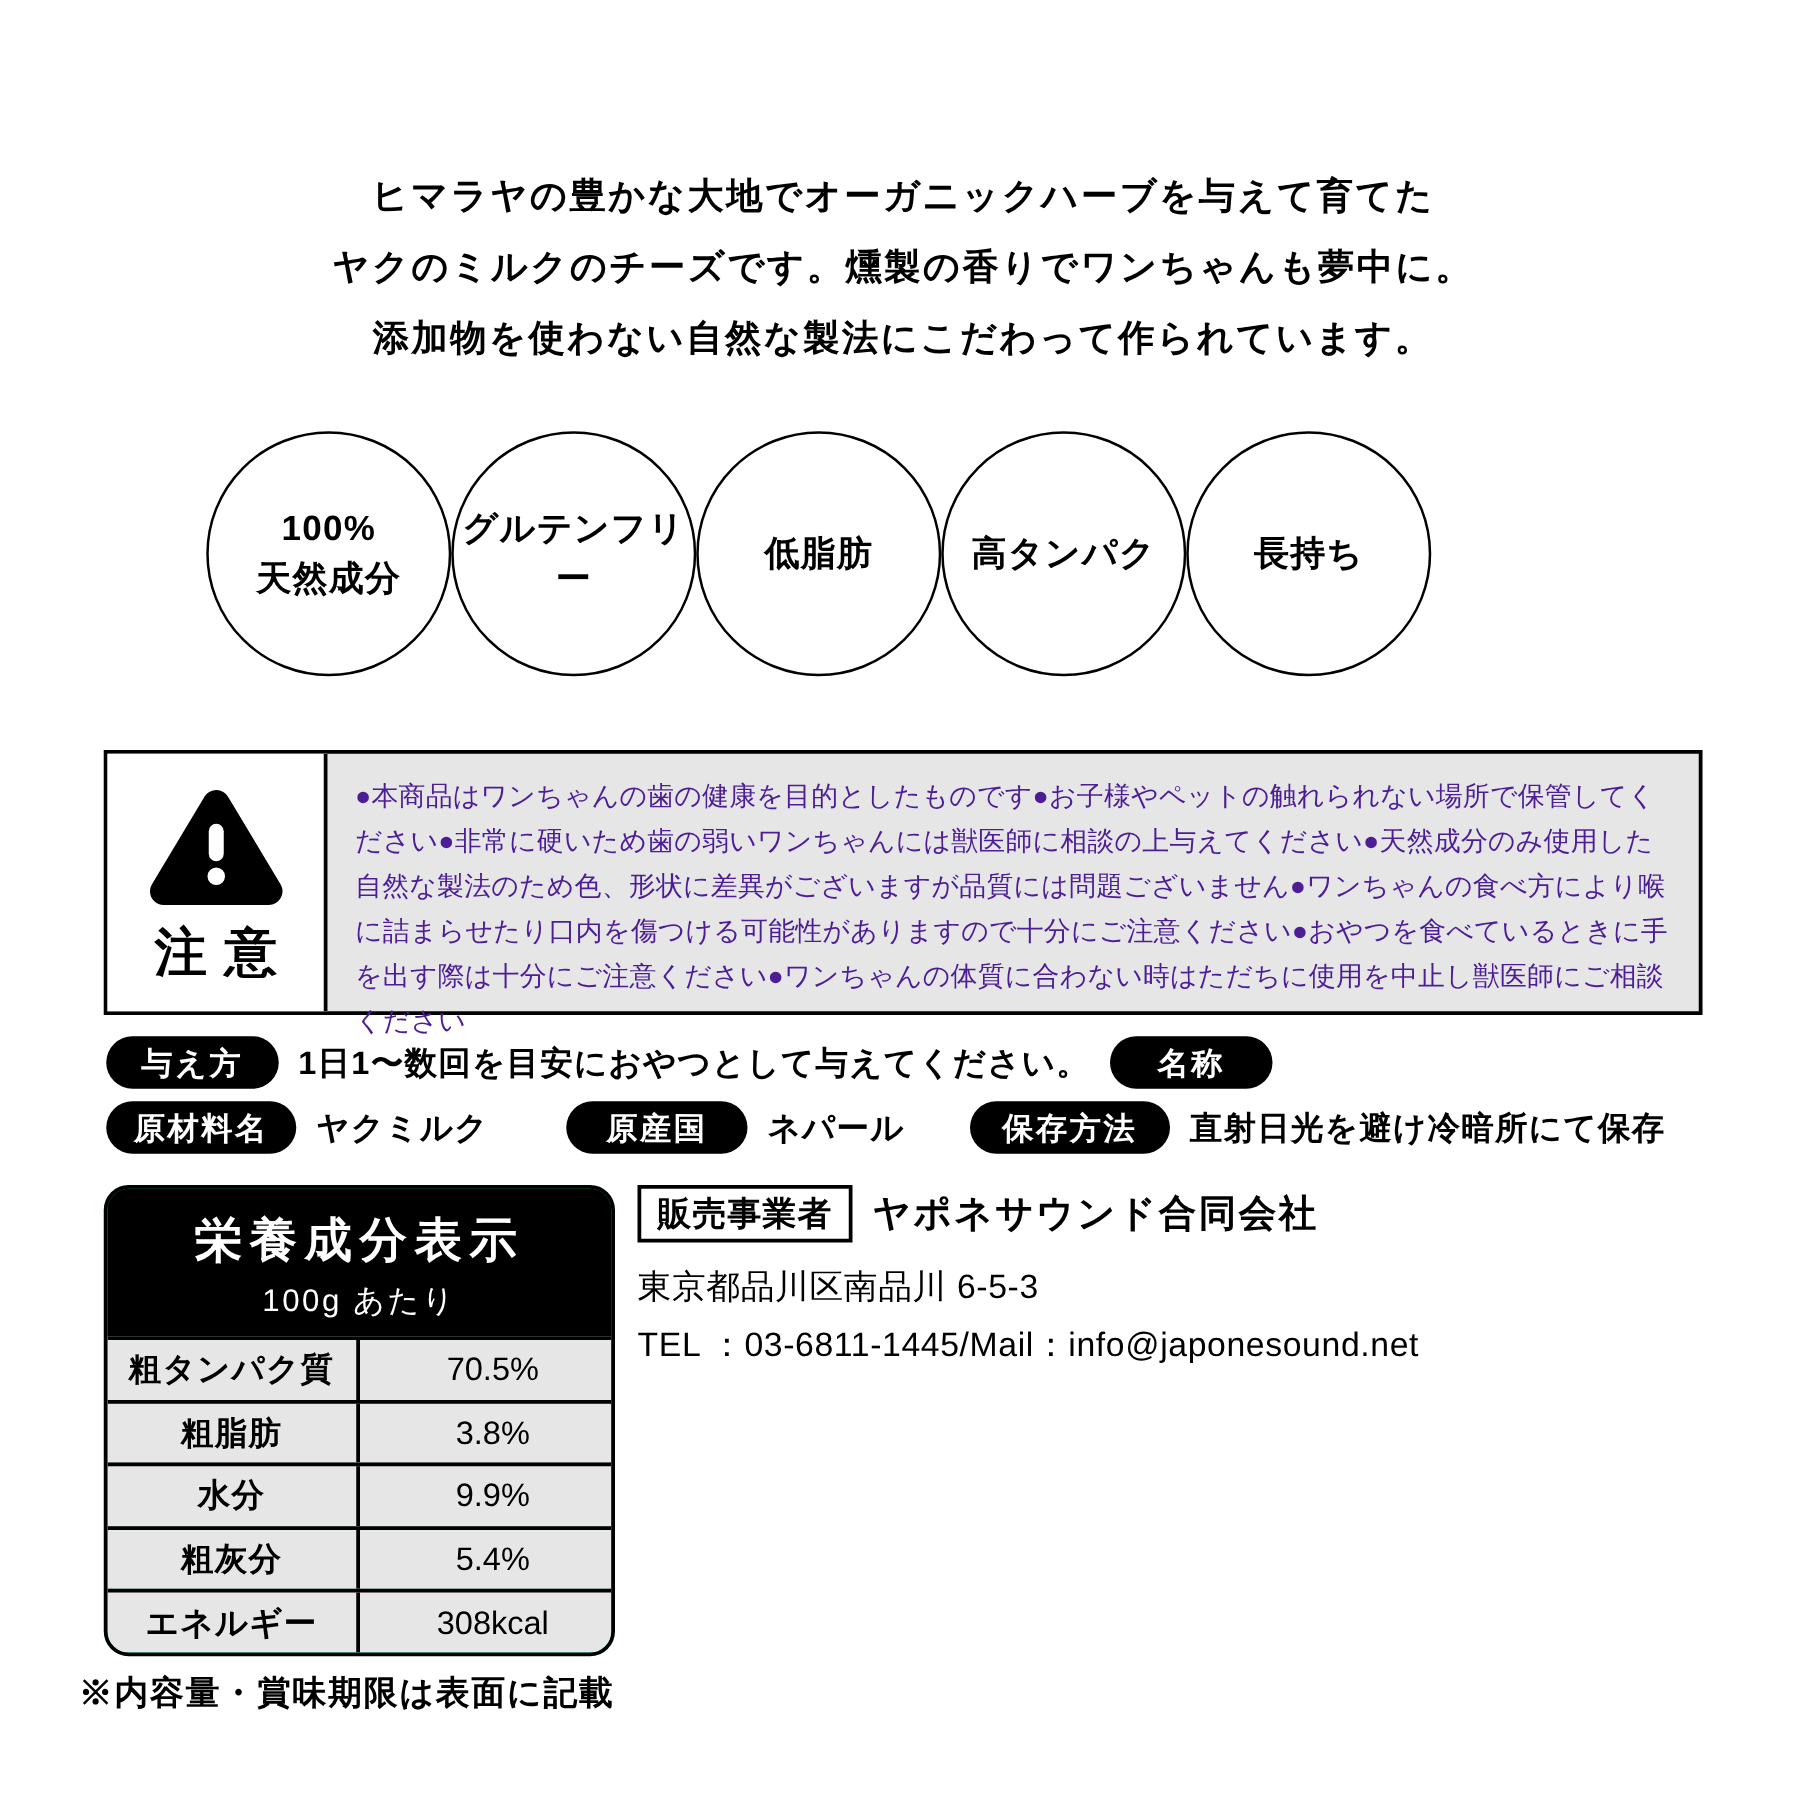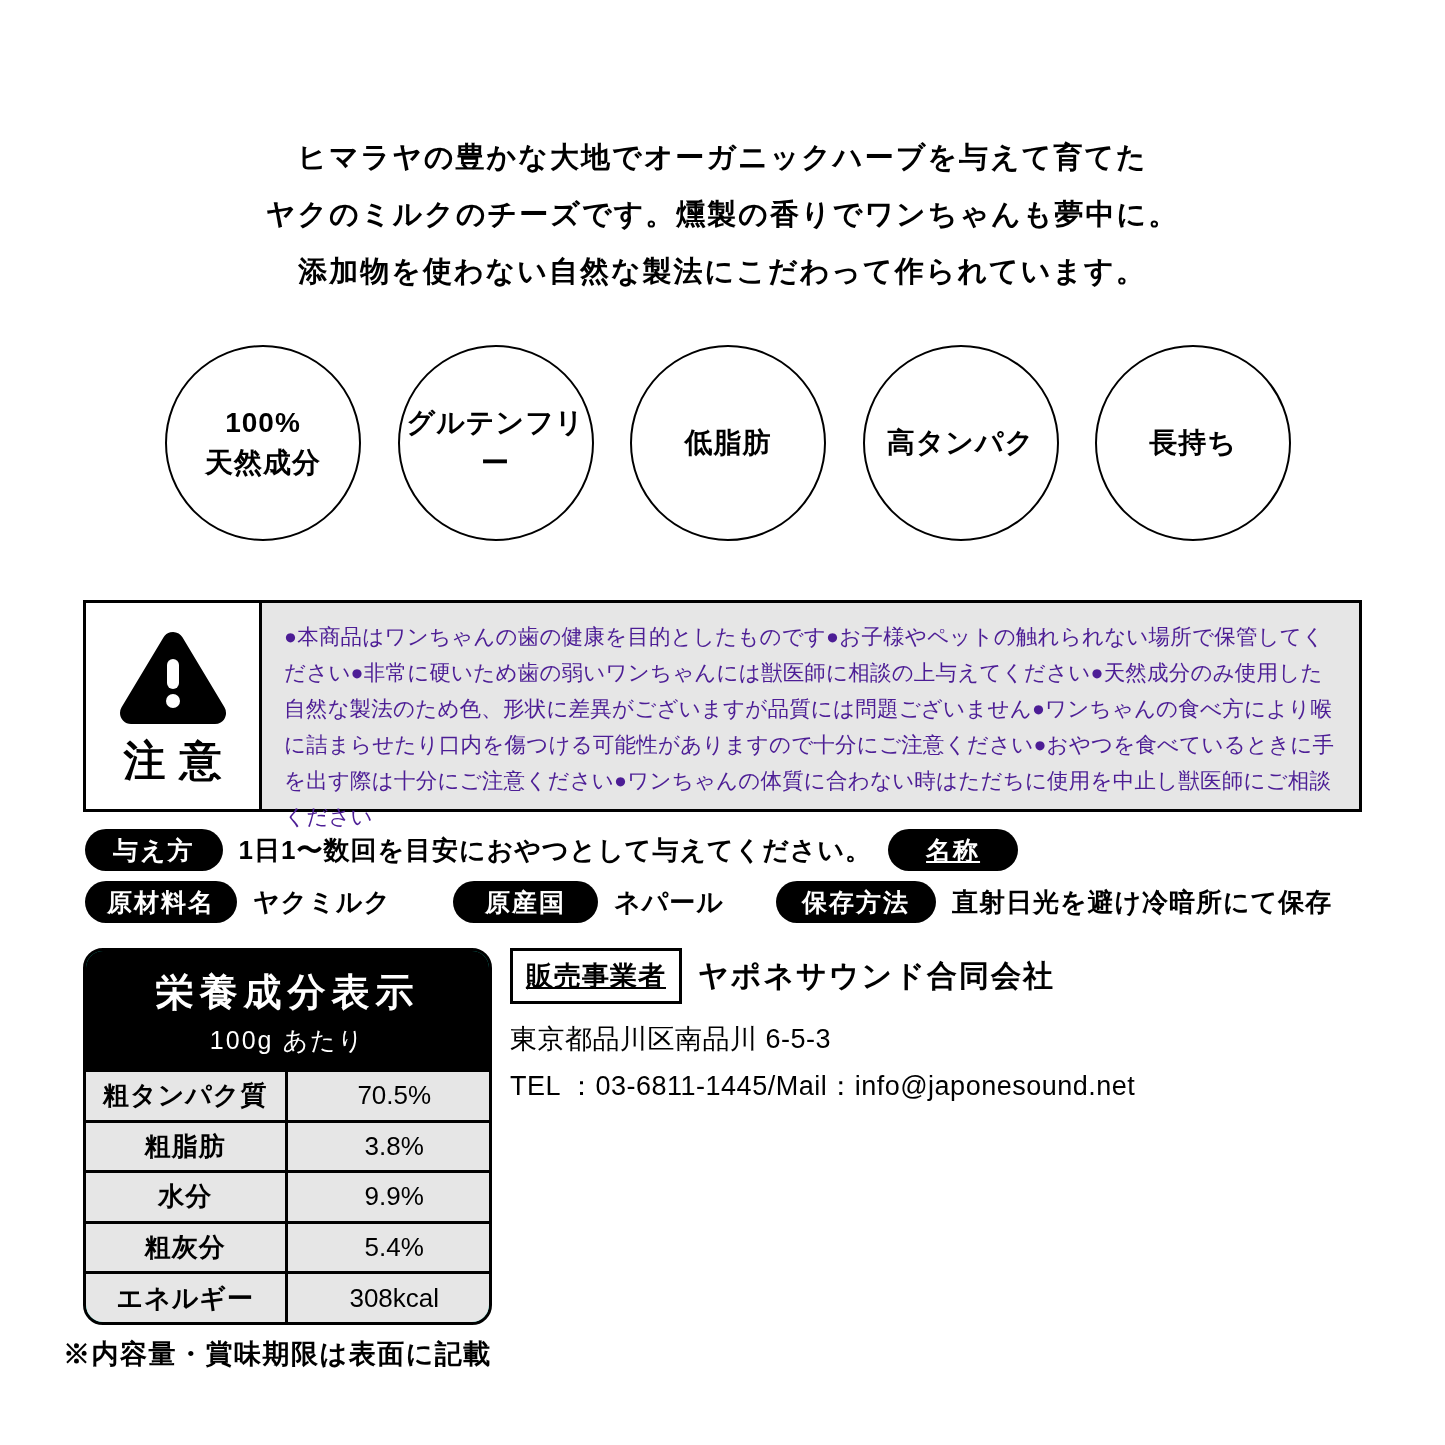--- a/index.html
+++ b/index.html
@@ -8,21 +8,21 @@
     font-family:"Liberation Sans", sans-serif;
     position:relative;overflow:hidden;
   }
   .abs{position:absolute;}
 
   
   .intro{top:129px;left:0;width:1445px;text-align:center;
          font-size:29px;font-weight:600;letter-spacing:2px;line-height:57px;}
 
   
-  .badges{top:345px;left:165px;width:1126px;display:flex;justify-content:space-between;}
+  .badges{top:345px;left:165px;width:1126px;display:flex;}
   .badge{width:196px;height:196px;border:2px solid #000;border-radius:50%;
          display:flex;flex-direction:column;align-items:center;justify-content:center;
          font-size:28px;font-weight:600;letter-spacing:1px;line-height:40px;text-align:center;box-sizing:border-box;}
 
   
   .caution{top:600px;left:83px;width:1279px;height:212px;border:3px solid #000;
            box-sizing:border-box;display:flex;background:#e6e6e6;}
   .caution-left{width:176px;background:#fff;border-right:3px solid #000;box-sizing:border-box;
                 display:flex;flex-direction:column;align-items:center;justify-content:center;padding-top:4px;}
   .caution-title{font-size:42px;font-weight:700;letter-spacing:14px;padding-left:14px;margin-top:2px;}
@@ -30,43 +30,43 @@
                  font-weight:400;color:#4c1d95;letter-spacing:0.2px;}
 
   
   .info-row{left:85px;display:flex;align-items:center;white-space:nowrap;}
   .row1{top:829px;}
   .row2{top:881px;}
   .pill{background:#000;color:#fff;height:42px;border-radius:21px;
         display:flex;align-items:center;justify-content:center;
         font-size:25px;font-weight:700;letter-spacing:2px;box-sizing:border-box;flex:0 0 auto;}
   .pill.p-feeding{padding:0 28px;}
-  .pill.p-name{padding:0 38px;margin-left:16px;text-decoration:underline;}
+  .pill.p-name{padding:0 38px;margin-left:16px;}
   .pill.p-ingredients{padding:0 22px;}
   .pill.p-origin{padding:0 32px;margin-left:62px;}
   .pill.p-storage{padding:0 26px;margin-left:52px;}
   .info-value{font-size:26px;font-weight:600;margin-left:16px;letter-spacing:1px;}
 
   
   .nutrition{top:948px;left:83px;width:409px;height:377px;border:3px solid #000;border-radius:20px;
              box-sizing:border-box;overflow:hidden;display:flex;flex-direction:column;background:#14b8a6;}
   .nutrition-head{background:#000;color:#fff;text-align:center;padding:16px 0 12px;}
   .nutrition-title{font-size:38px;font-weight:700;letter-spacing:6px;}
   .nutrition-sub{font-size:25px;font-weight:400;letter-spacing:2px;margin-top:6px;}
   .nutrition-rows{flex:1;display:flex;flex-direction:column;}
   .n-row{flex:1;display:flex;background:#e6e6e6;border-top:3px solid #000;}
   .n-label{width:50%;display:flex;align-items:center;justify-content:center;
            border-right:3px solid #000;box-sizing:border-box;font-size:26px;font-weight:600;letter-spacing:1px;}
   .n-value{flex:1;display:flex;align-items:center;justify-content:center;font-size:26px;font-weight:400;padding-left:12px;}
 
   
   .seller{top:948px;left:510px;width:700px;}
   .seller-head{display:flex;align-items:center;}
-  .seller-label{border:3px solid #000;box-sizing:border-box;height:56px;padding:0 13px;
-                display:flex;align-items:center;font-size:27px;font-weight:600;letter-spacing:1px;text-decoration:underline;}
+  .seller-label{border:3px solid #000;box-sizing:border-box;height:46px;padding:0 13px;
+                display:flex;align-items:center;font-size:27px;font-weight:600;letter-spacing:1px;}
   .seller-company{margin-left:16px;font-size:30px;font-weight:700;letter-spacing:2px;}
   .seller-address{margin-top:17px;font-size:27px;font-weight:400;letter-spacing:0.5px;}
   .seller-contact{margin-top:11px;font-size:27px;font-weight:400;letter-spacing:0.5px;}
 
   
   .footnote{top:1336px;left:63px;font-size:27px;font-weight:600;letter-spacing:1.5px;}
 </style>
 </head>
 <body>
 

